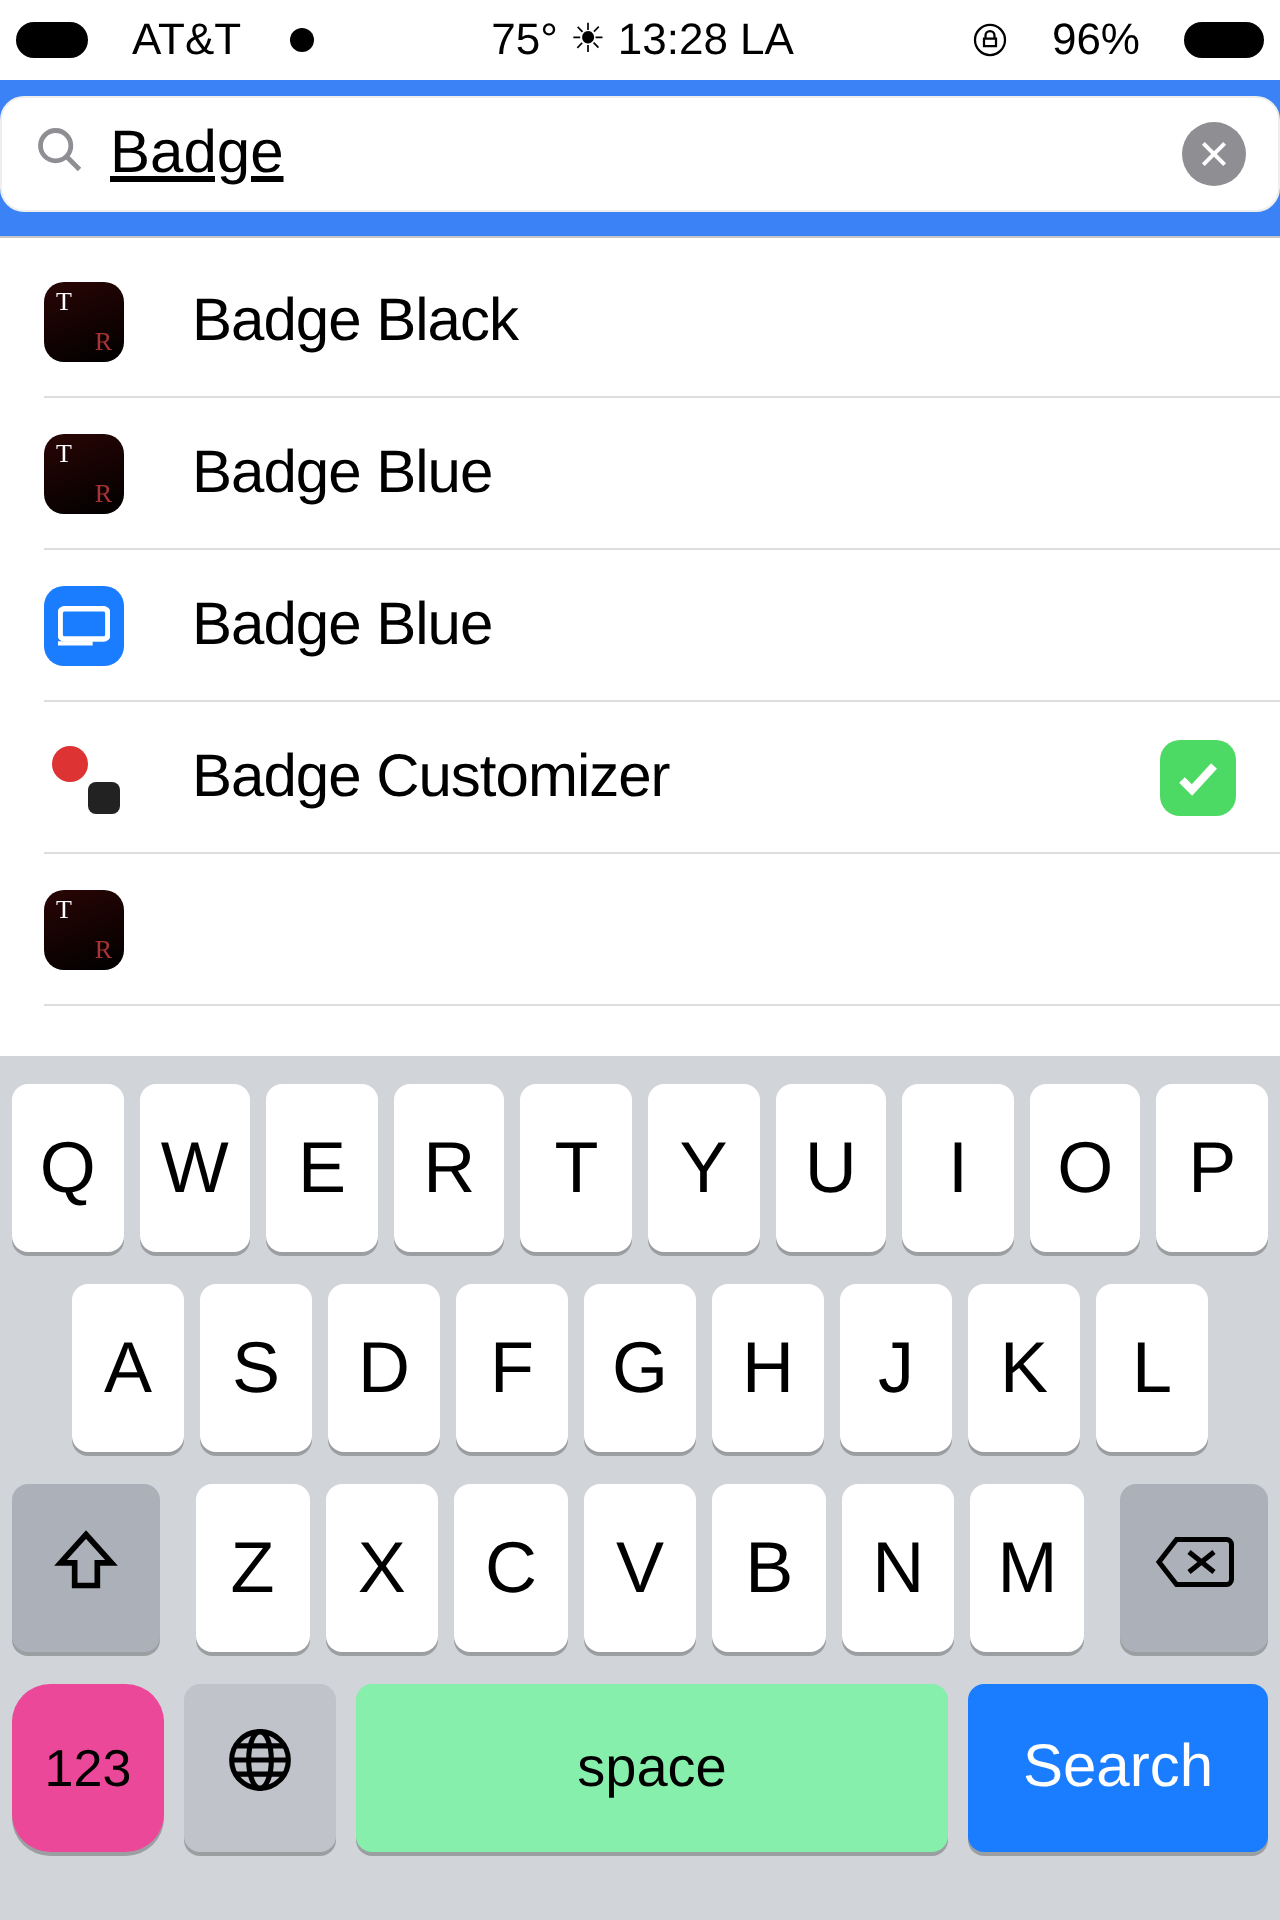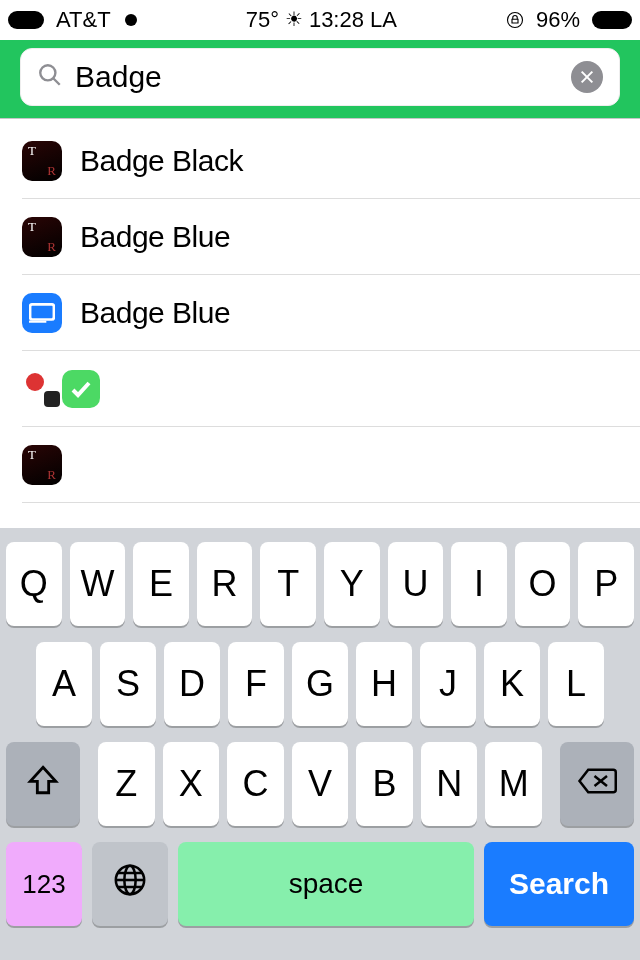--- a/index.html
+++ b/index.html
@@ -1,41 +1,41 @@
 <!DOCTYPE html>
 <html><head>
 <meta charset="utf-8">
 <style>
   * { box-sizing: border-box; margin: 0; padding: 0; font-family: -apple-system, "Helvetica Neue", Arial, sans-serif; }
   html, body { width: 640px; height: 960px; background: #fff; overflow: hidden; }
 
   
   .status-bar { height: 40px; display: flex; align-items: center; justify-content: space-between; padding: 0 8px; font-size: 22px; font-weight: 500; color: #000; }
-  .status-left, .status-right { display: flex; align-items: center; gap: 12px; }
+  .status-left, .status-right { display: flex; align-items: center; gap: 22px; }
   .status-center { display: flex; align-items: center; gap: 6px; font-weight: 400;}
   .sig-capsule { width: 36px; height: 18px; background: #000; border-radius: 9px; }
   .sig-dot { width: 12px; height: 12px; background: #000; border-radius: 50%; margin-left: 2px;}
   .batt-capsule { width: 40px; height: 18px; background: #000; border-radius: 9px; }
   .lock-icon svg { width: 18px; height: 18px; display:block;}
   .sun-icon { font-size:20px; position:relative; top:-1px;}
 
   
-  .search-wrap { padding: 8px 20px 12px; border-bottom: 1px solid #c6c6c8; background:#22c55e;}
+  .search-wrap { padding: 8px 0 12px; border-bottom: 1px solid #c6c6c8; background:#3b82f6;text-decoration:underline;}
   .search-field { position: relative; background: #fff; border-radius: 12px; height: 58px; display: flex; align-items: center; padding: 0 16px; border:1px solid #eee;}
   .search-mag svg { width: 26px; height: 26px; stroke: #8e8e93; fill:none; stroke-width:2.2;}
   .search-input { flex: 1; border: none; outline: none; font-size: 30px; font-weight: 500; margin-left: 12px; background: transparent; color:#000;}
   .search-clear { width: 32px; height: 32px; background: #8e8e93; border-radius: 50%; display:flex; align-items:center; justify-content:center; cursor:pointer;}
   .search-clear svg { width:16px; height:16px; stroke:#fff; stroke-width:3; }
 
   
   .results { background:#fff; }
   .row { display:flex; align-items:center; height: 76px; padding: 0 22px 0 22px; border-bottom: 1px solid #ddd; margin-left:22px; }
   .row:first-child { margin-top:4px; }
   .row .app-icon { width: 40px; height: 40px; border-radius: 10px; margin-left:-22px; flex-shrink:0;}
-  .row .title { font-size: 30px; font-weight: 500; margin-left: 18px; flex:1; color:#000; letter-spacing:-0.5px;}
+  .row .title { font-size: 30px; font-weight: 500; margin-left: 34px; flex:1; color:#000; letter-spacing:-0.5px;}
   .row .check { width: 38px; height: 38px; background:#4cd964; border-radius:10px; display:flex; align-items:center; justify-content:center;}
   .row .check svg { width:24px; height:24px; stroke:#fff; stroke-width:4; fill:none;}
 
   .icon-tr { background: linear-gradient(160deg,#2a0505,#000); position:relative;}
   .icon-tr::before { content:"T"; position:absolute; top:2px; left:6px; color:#fff; font-size:13px; font-family:serif;}
   .icon-tr::after { content:"R"; position:absolute; bottom:2px; right:6px; color:#a33; font-size:13px; font-family:serif;}
   .icon-blue { background:#1a7cff; display:flex; align-items:center; justify-content:center;}
   .icon-blue svg { width:26px; height:20px; stroke:#fff; stroke-width:2.5; fill:none;}
   .icon-bc { background:#fff; position:relative;}
   .icon-bc .dot1{ position:absolute; top:4px; left:4px; width:18px;height:18px;background:#d33;border-radius:50%;}
@@ -46,24 +46,24 @@
   .krow { display:flex; justify-content:center; gap:8px; margin-bottom:16px; padding:0 6px;}
   .key { background:#fff; border-radius:8px; box-shadow:0 2px 0 rgba(0,0,0,0.25); height:84px; display:flex; align-items:center; justify-content:center; font-size:36px; font-weight:400; color:#000; flex:1; cursor:pointer; user-select:none;}
   .krow.r2 { padding:0 36px;}
   .key-fn { background:#acb1b9; }
   .krow.r3 .key-fn { flex:0 0 74px;}
   .krow.r3 { padding:0 6px;}
   .krow.r3 .letters { display:flex; gap:8px; flex:1; margin:0 10px;}
   .krow.r3 .letters .key { flex:1;}
   .krow.r4 { padding:0 6px; gap:10px;}
   .krow.r4 .key { height:84px;}
-  .key-123 { flex:0 0 76px; background:#f0abfc; font-size:26px;}
+  .key-123 { flex:0 0 76px; background:#ec4899; font-size:26px;border-radius:19px;}
   .key-globe { flex:0 0 76px; background:#c0c4ca;}
   .key-space { flex:1; background:#86efac; font-size:28px;}
-  .key-search { flex:0 0 150px; background:#1a7cff; color:#fff; font-size:30px;font-weight:bold;}
+  .key-search { flex:0 0 150px; background:#1a7cff; color:#fff; font-size:30px;}
   .shift-icon svg{ width:34px; height:34px; stroke:#000; stroke-width:2; fill:none;}
   .bksp-icon svg{ width:40px; height:30px; stroke:#000; stroke-width:2; fill:none;}
   .globe-icon svg{ width:34px; height:34px; stroke:#000; stroke-width:1.8; fill:none;}
 </style>
 </head>
 <body>
 
 <div class="status-bar">
   <div class="status-left">
     <span class="sig-capsule"></span>
@@ -122,20 +122,21 @@
           <line x="8" y1="17" x2="16" y2="17" stroke-width="2"></line>
         </svg>
       </div>
       <div class="title">Badge Blue</div>
     </div>
     <div class="row">
       <div class="app-icon icon-bc">
         <div class="dot1"></div>
         <div class="dot2"></div>
       </div>
+      <div class="title">Badge Customizer</div>
       <div class="check">
         <svg viewBox="0 0 24 24">
           <polyline points="4,13 9,18 20,6"></polyline>
         </svg>
       </div>
     </div>
     <div class="row">
       <div class="app-icon icon-tr"></div>
     </div>
   </div>

